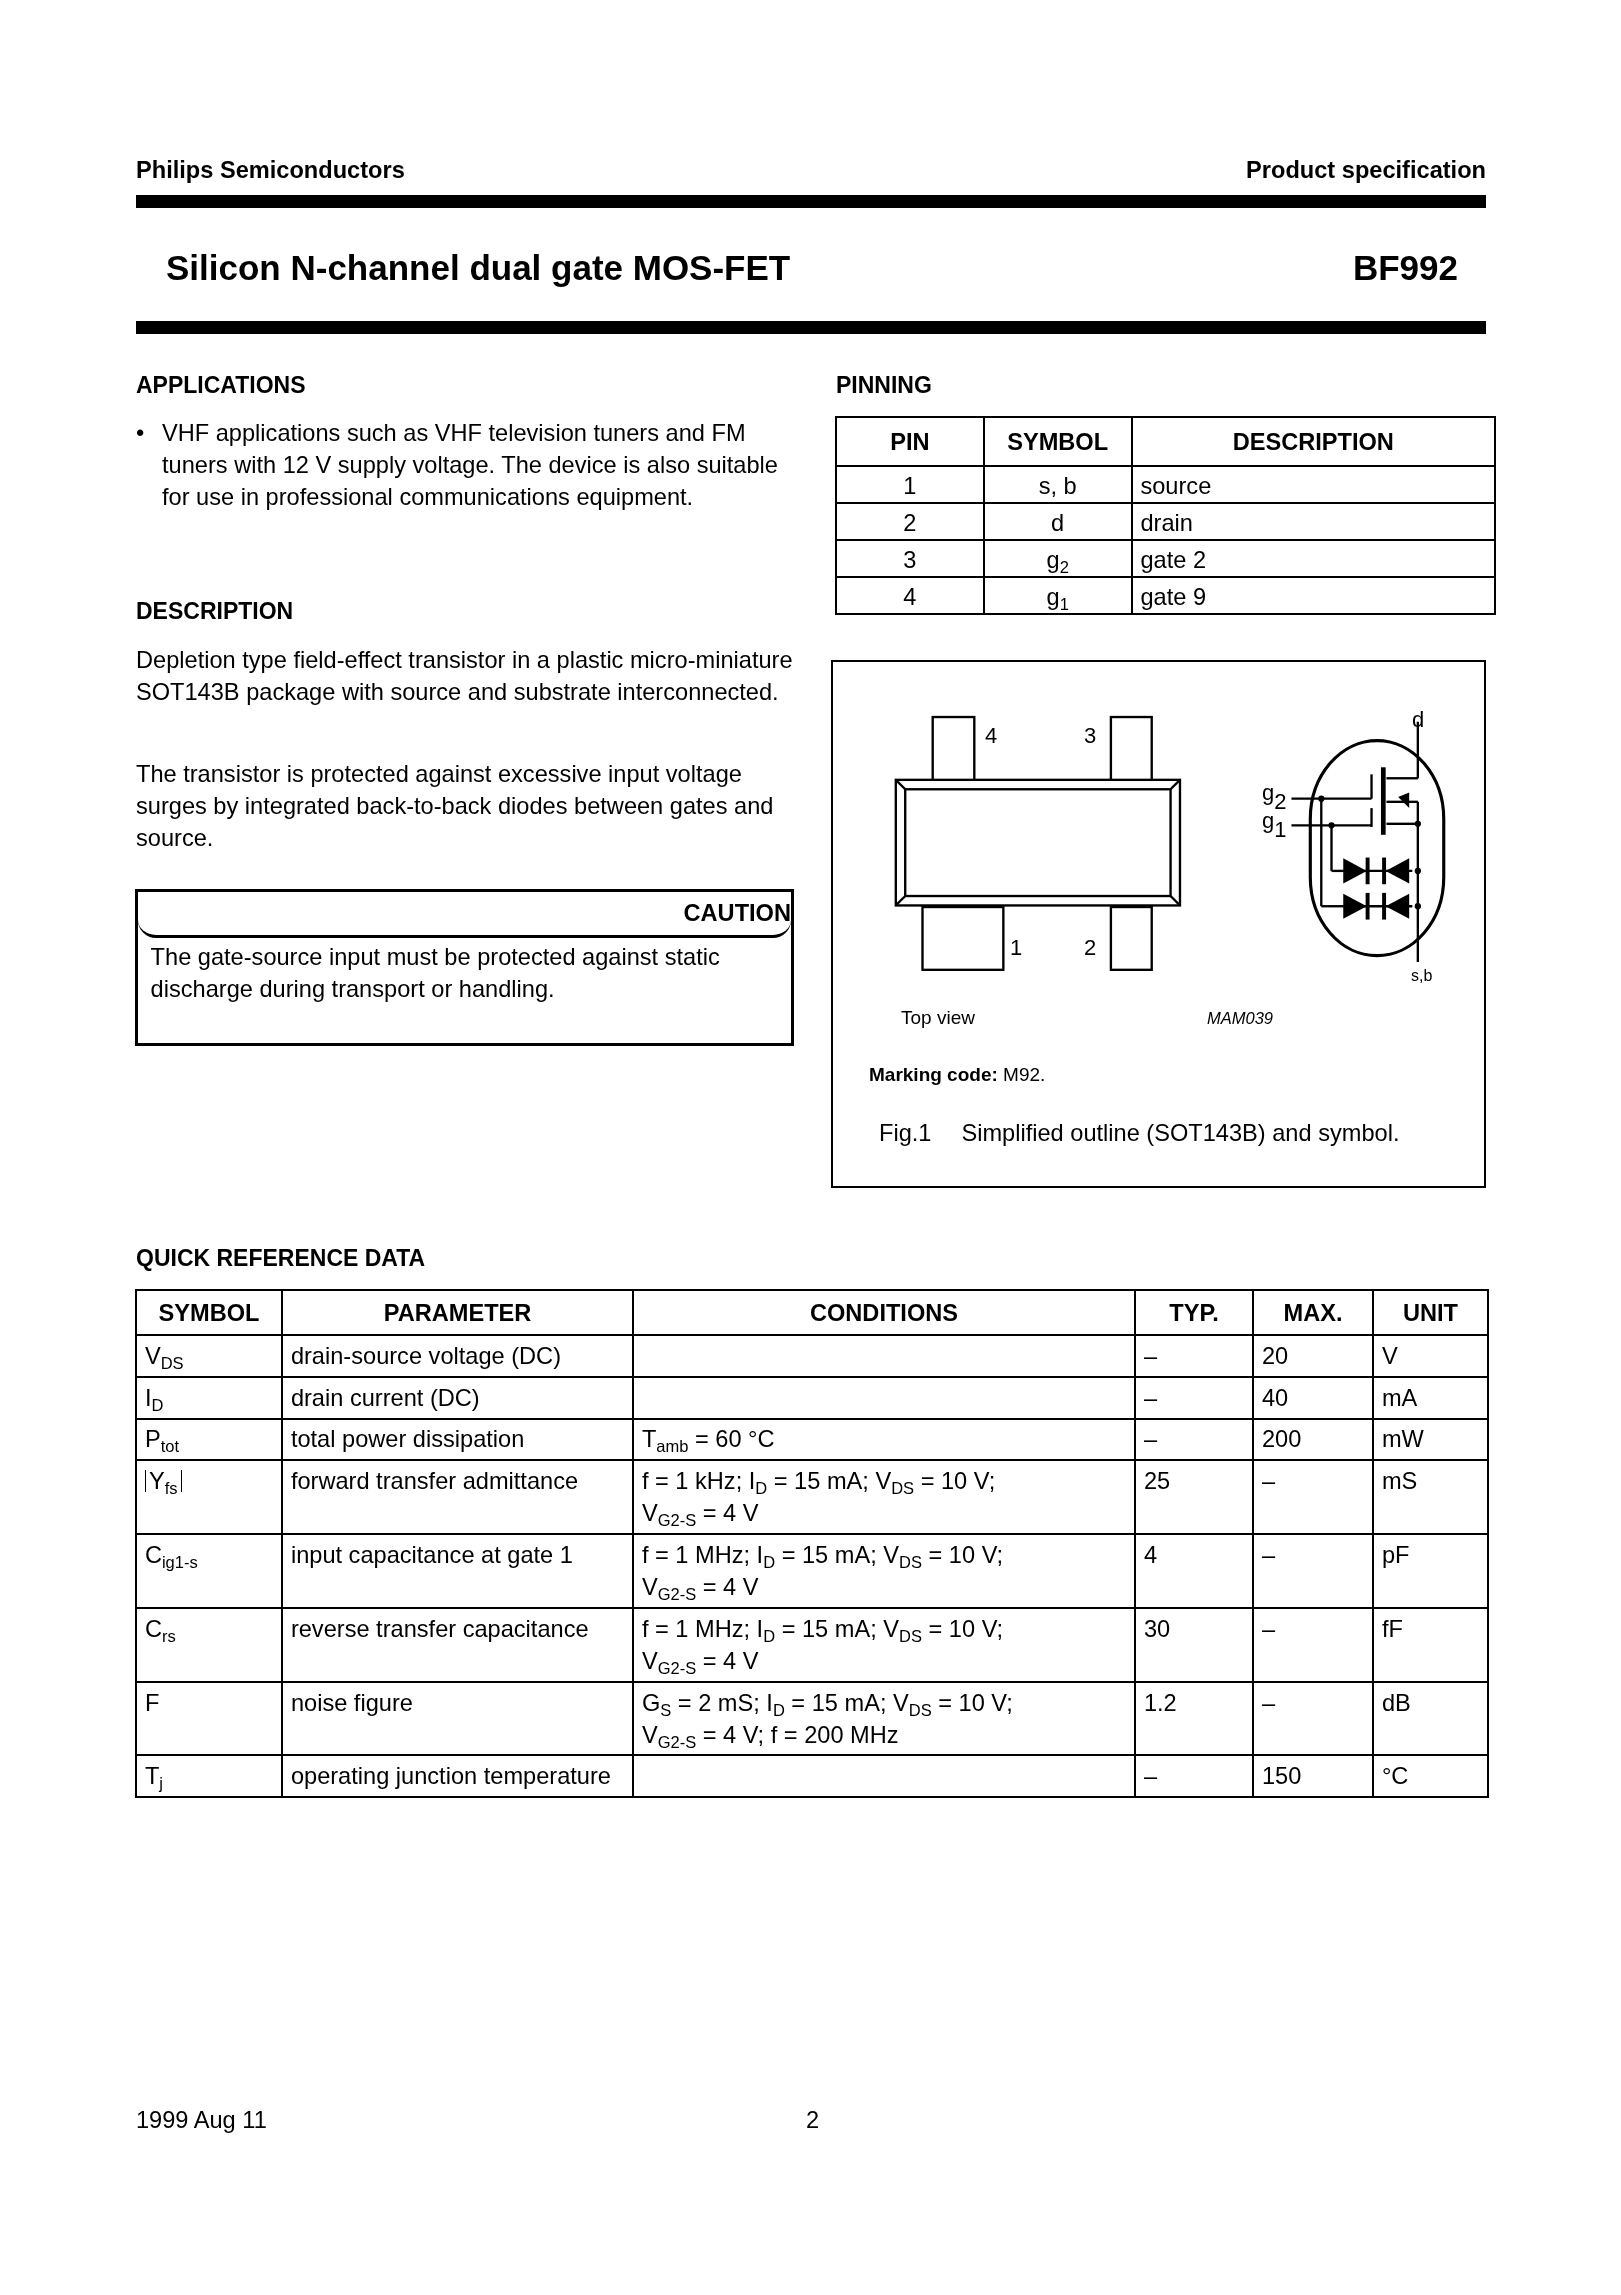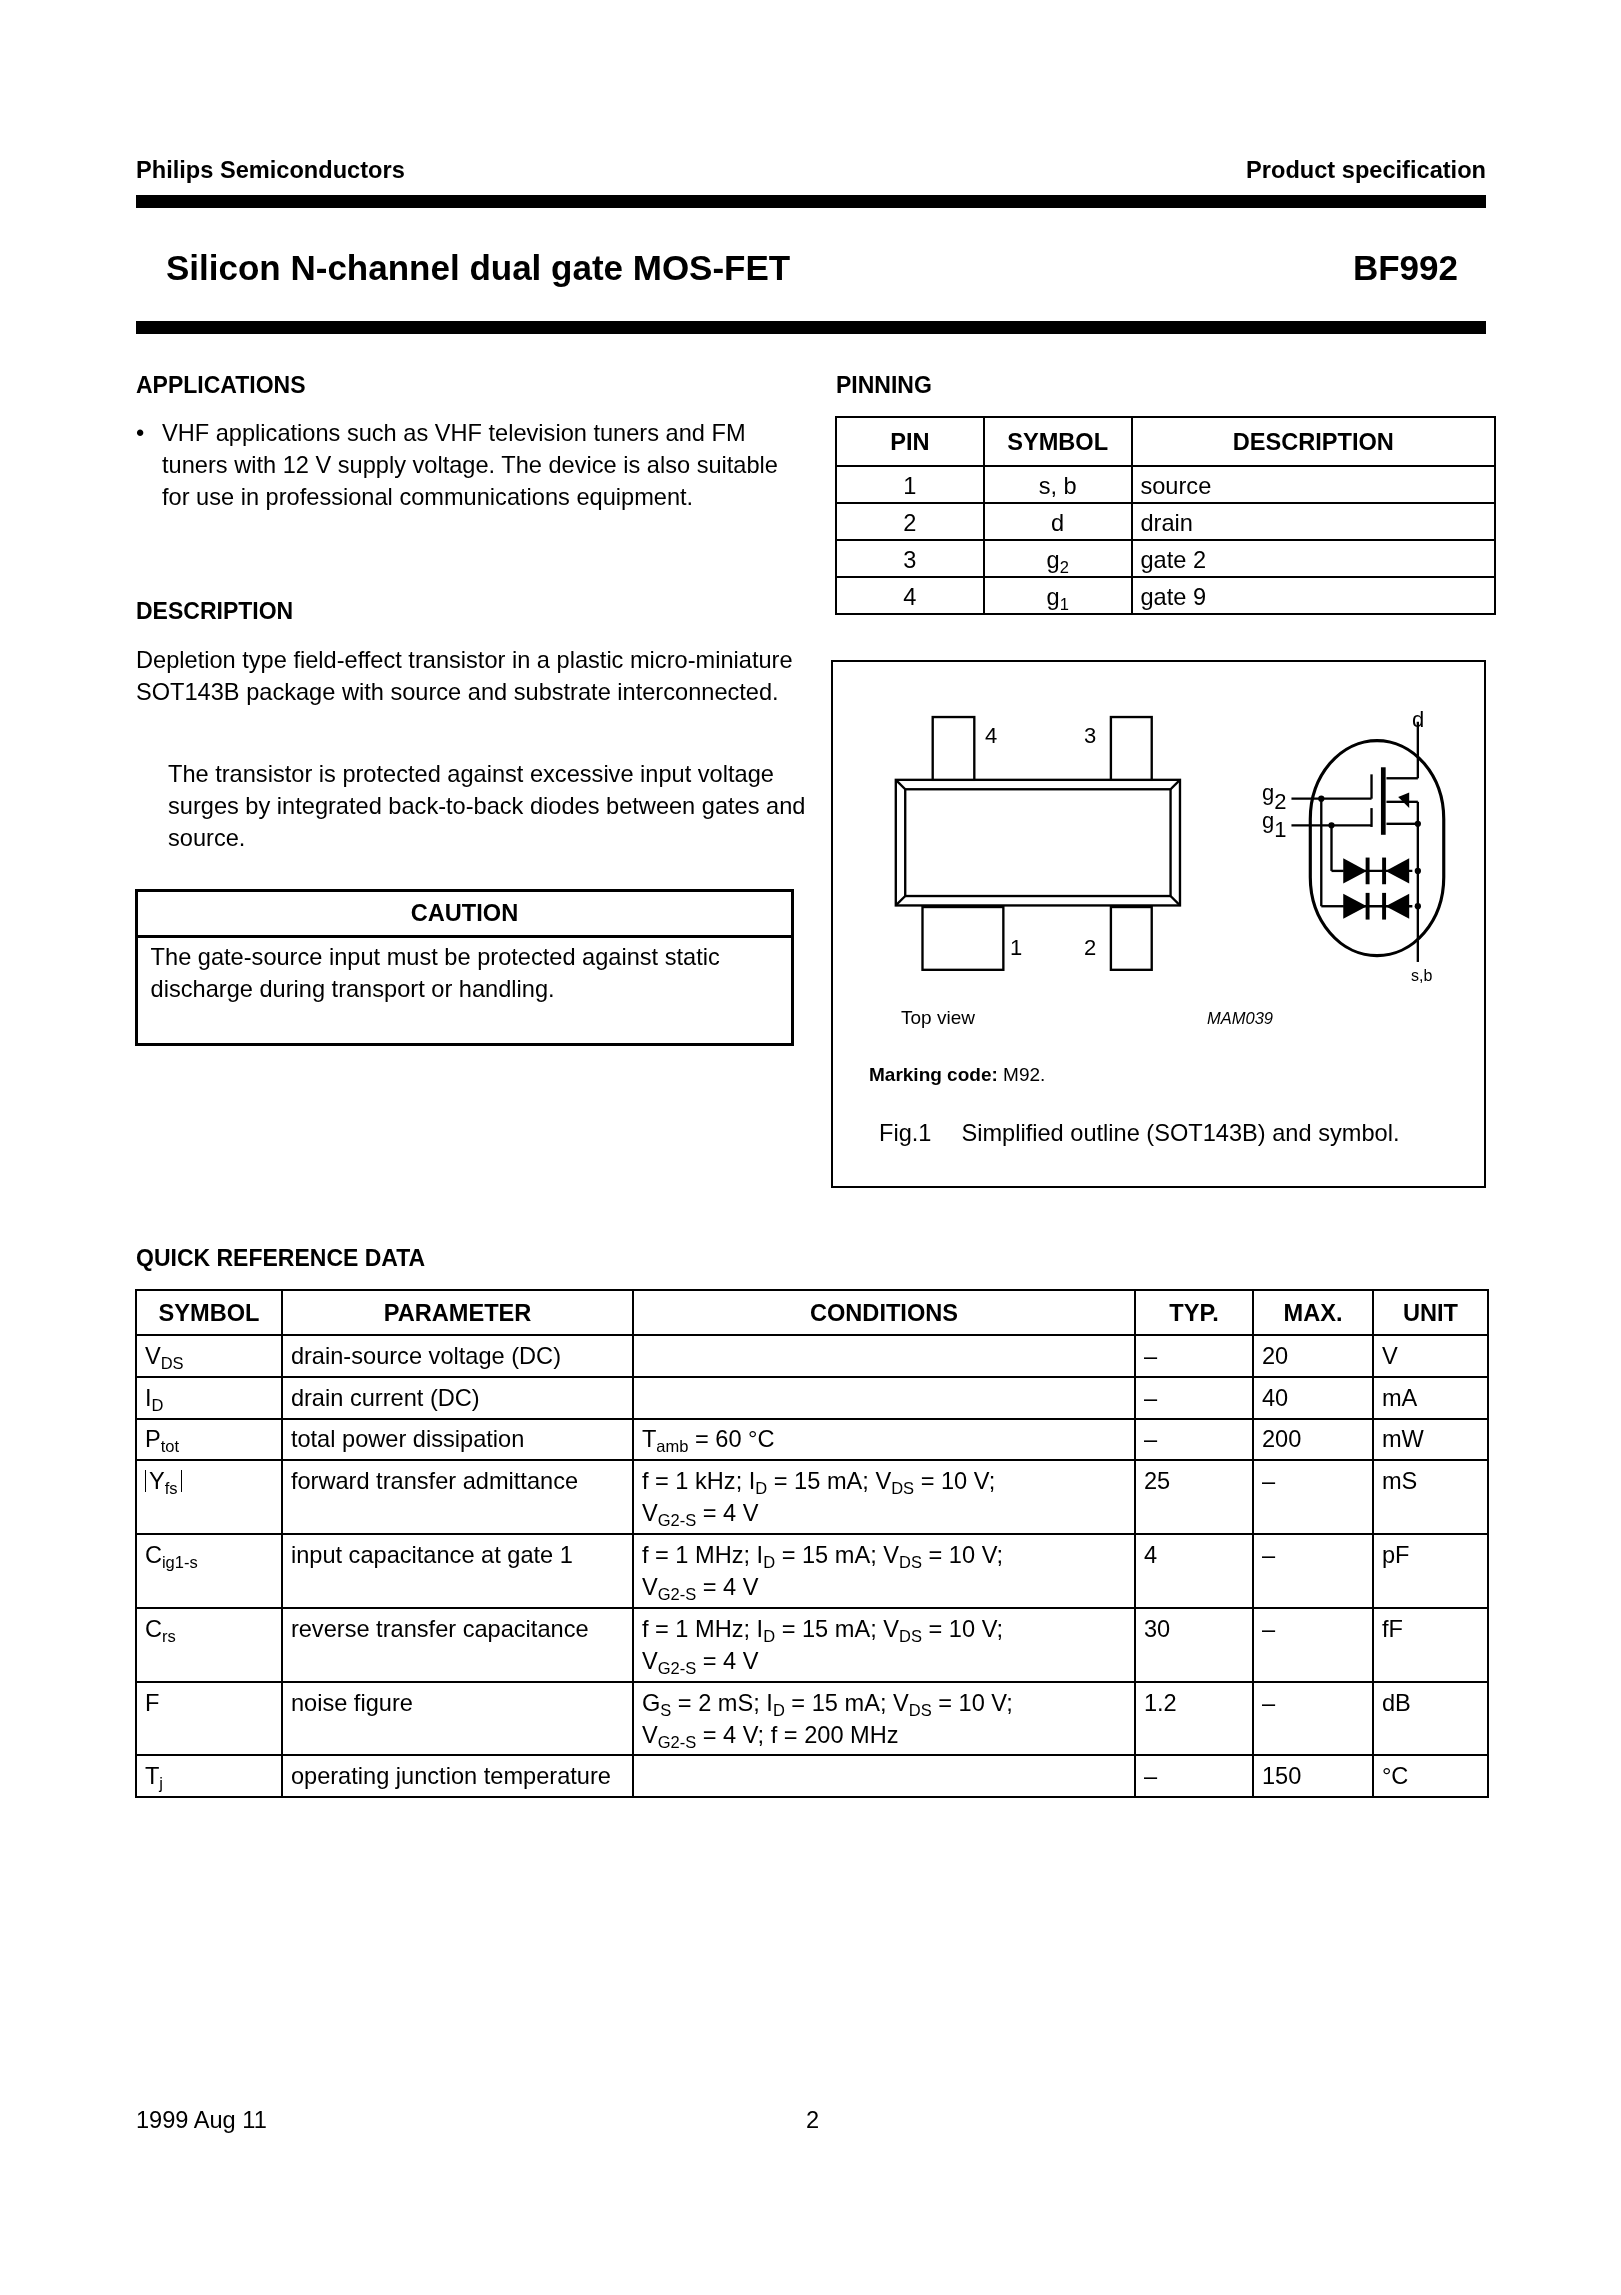--- a/index.html
+++ b/index.html
@@ -14,21 +14,21 @@
   .body-text { font-size: 23.6px; line-height: 32px; }
   table { border-collapse: collapse; }
   table.grid td, table.grid th { border: 2.4px solid #000; font-size: 23.6px; line-height: 32px;
        vertical-align: top; padding: 3.9px 7.9px 3.9px 7.9px; }
   table.grid th { font-weight: bold; text-align: center; vertical-align: middle; }
   sub { font-size: 16.5px; vertical-align: -4.7px; line-height: 0; }
   .center { text-align: center; }
   .caution { position: absolute; left: 135px; top: 889px; width: 659px; height: 157px;
              border: 3.1px solid #000; box-sizing: border-box; }
   .caution .head { height: 43px; border-bottom: 3.1px solid #000; font-size: 23.6px; font-weight: bold;
-                   text-align: center; line-height: 43px; }
+                   text-align: right; line-height: 43px; border-radius: 18px; }
   .caution .txt { font-size: 23.6px; line-height: 32px; padding: 3.1px 12.6px; }
   .figbox { position: absolute; left: 831px; top: 660px; width: 655px; height: 528px;
             border: 2.4px solid #000; box-sizing: border-box; }
   .bullet { position: absolute; left: 0; top: 0; }
   .absval { display:inline-block; border-left: 1.6px solid #000; border-right: 1.6px solid #000; padding: 0 3.1px; line-height: 22px; }
 </style>
 </head>
 <body>
 
 <div class="abs hdr-small" style="left:136px; top:157px;">Philips Semiconductors</div>
@@ -41,21 +41,21 @@
 <div class="abs section" style="left:136px; top:372px;">APPLICATIONS</div>
 <div class="abs body-text" style="left:136px; top:417px; width:659px;">
   <div style="position:relative; padding-left:26px;">
     <span class="bullet">•</span>
     <span>VHF applications such as VHF television tuners and FM tuners with 12 V supply voltage. The device is also suitable for use in professional communications equipment.</span>
   </div>
 </div>
 
 <div class="abs section" style="left:136px; top:598px;">DESCRIPTION</div>
 <div class="abs body-text" style="left:136px; top:644px; width:663px;">Depletion type field-effect transistor in a plastic micro-miniature SOT143B package with source and substrate interconnected.</div>
-<div class="abs body-text" style="left:136px; top:758px; width:663px;margin-left:32px;">The transistor is protected against excessive input voltage surges by integrated back-to-back diodes between gates and source.</div>
+<div class="abs body-text" style="left:136px; top:758px; width:663px;">The transistor is protected against excessive input voltage surges by integrated back-to-back diodes between gates and source.</div>
 
 <div class="caution">
   <div class="head">CAUTION</div>
   <div class="txt">
     <div>The gate-source input must be protected against static discharge during transport or handling.</div>
   </div>
 </div>
 
 <div class="abs section" style="left:836px; top:372px;">PINNING</div>
 <table class="grid abs" style="left:835px; top:416px; width:661px;">

